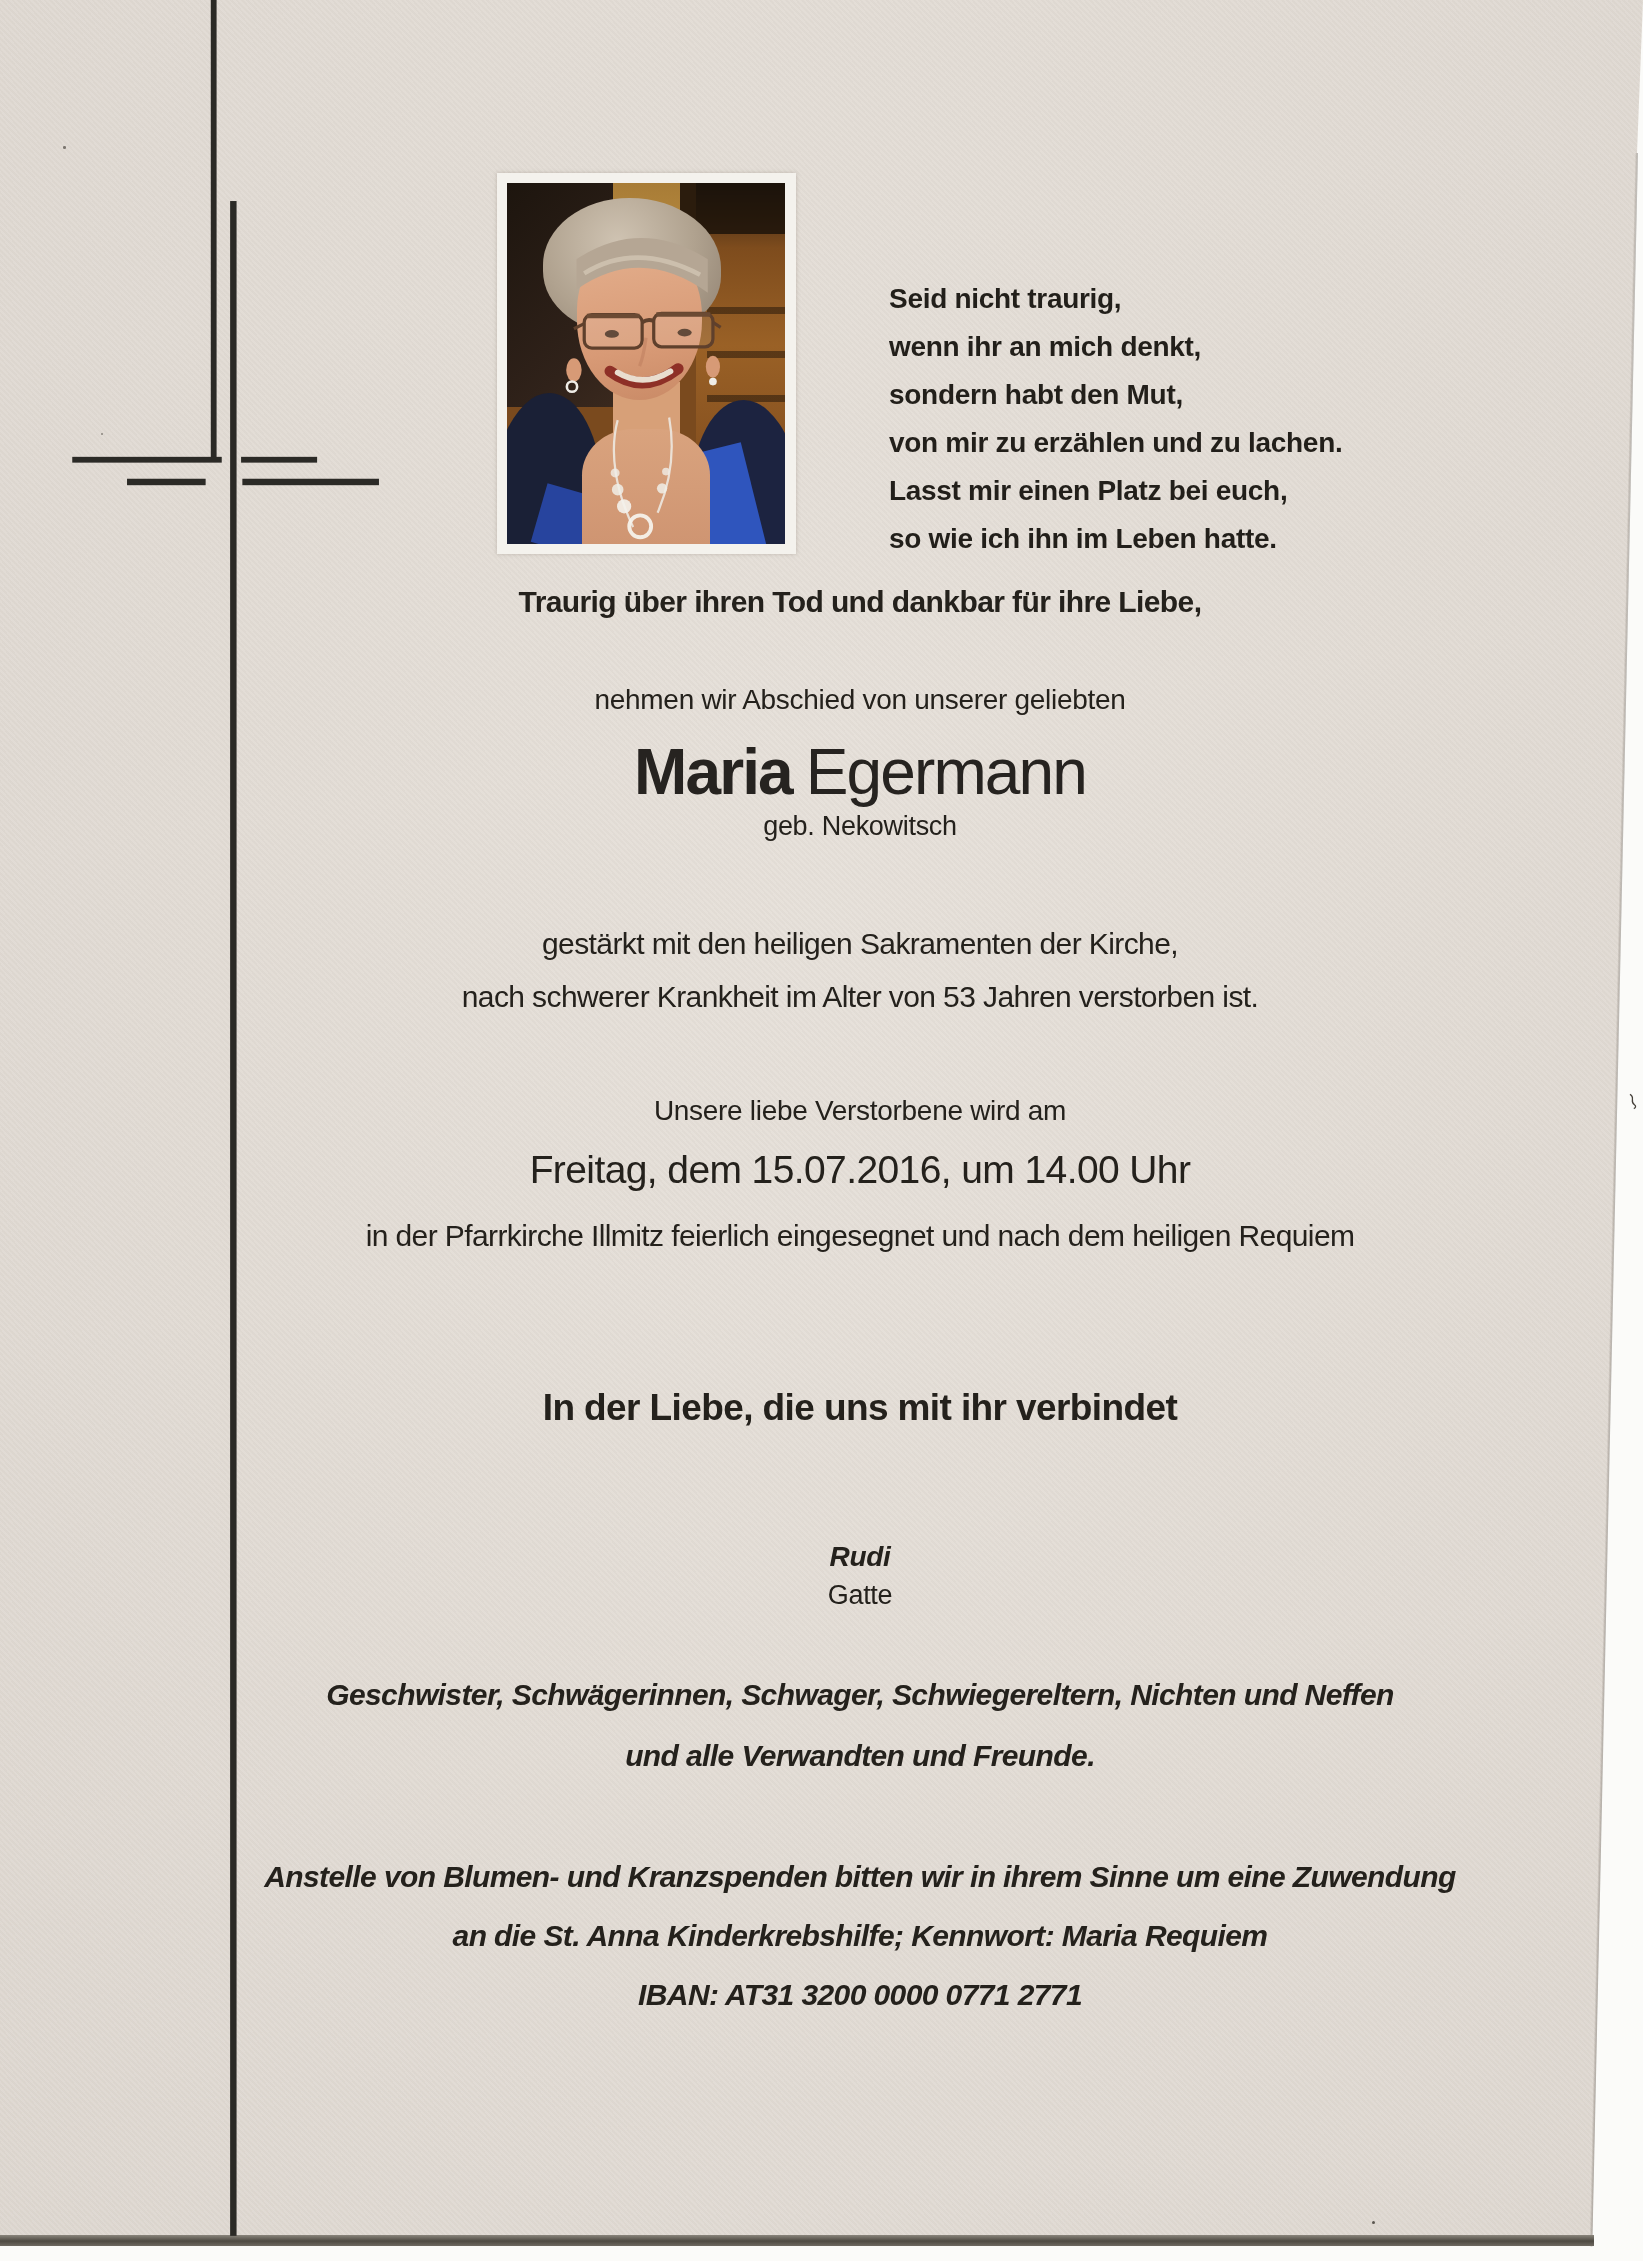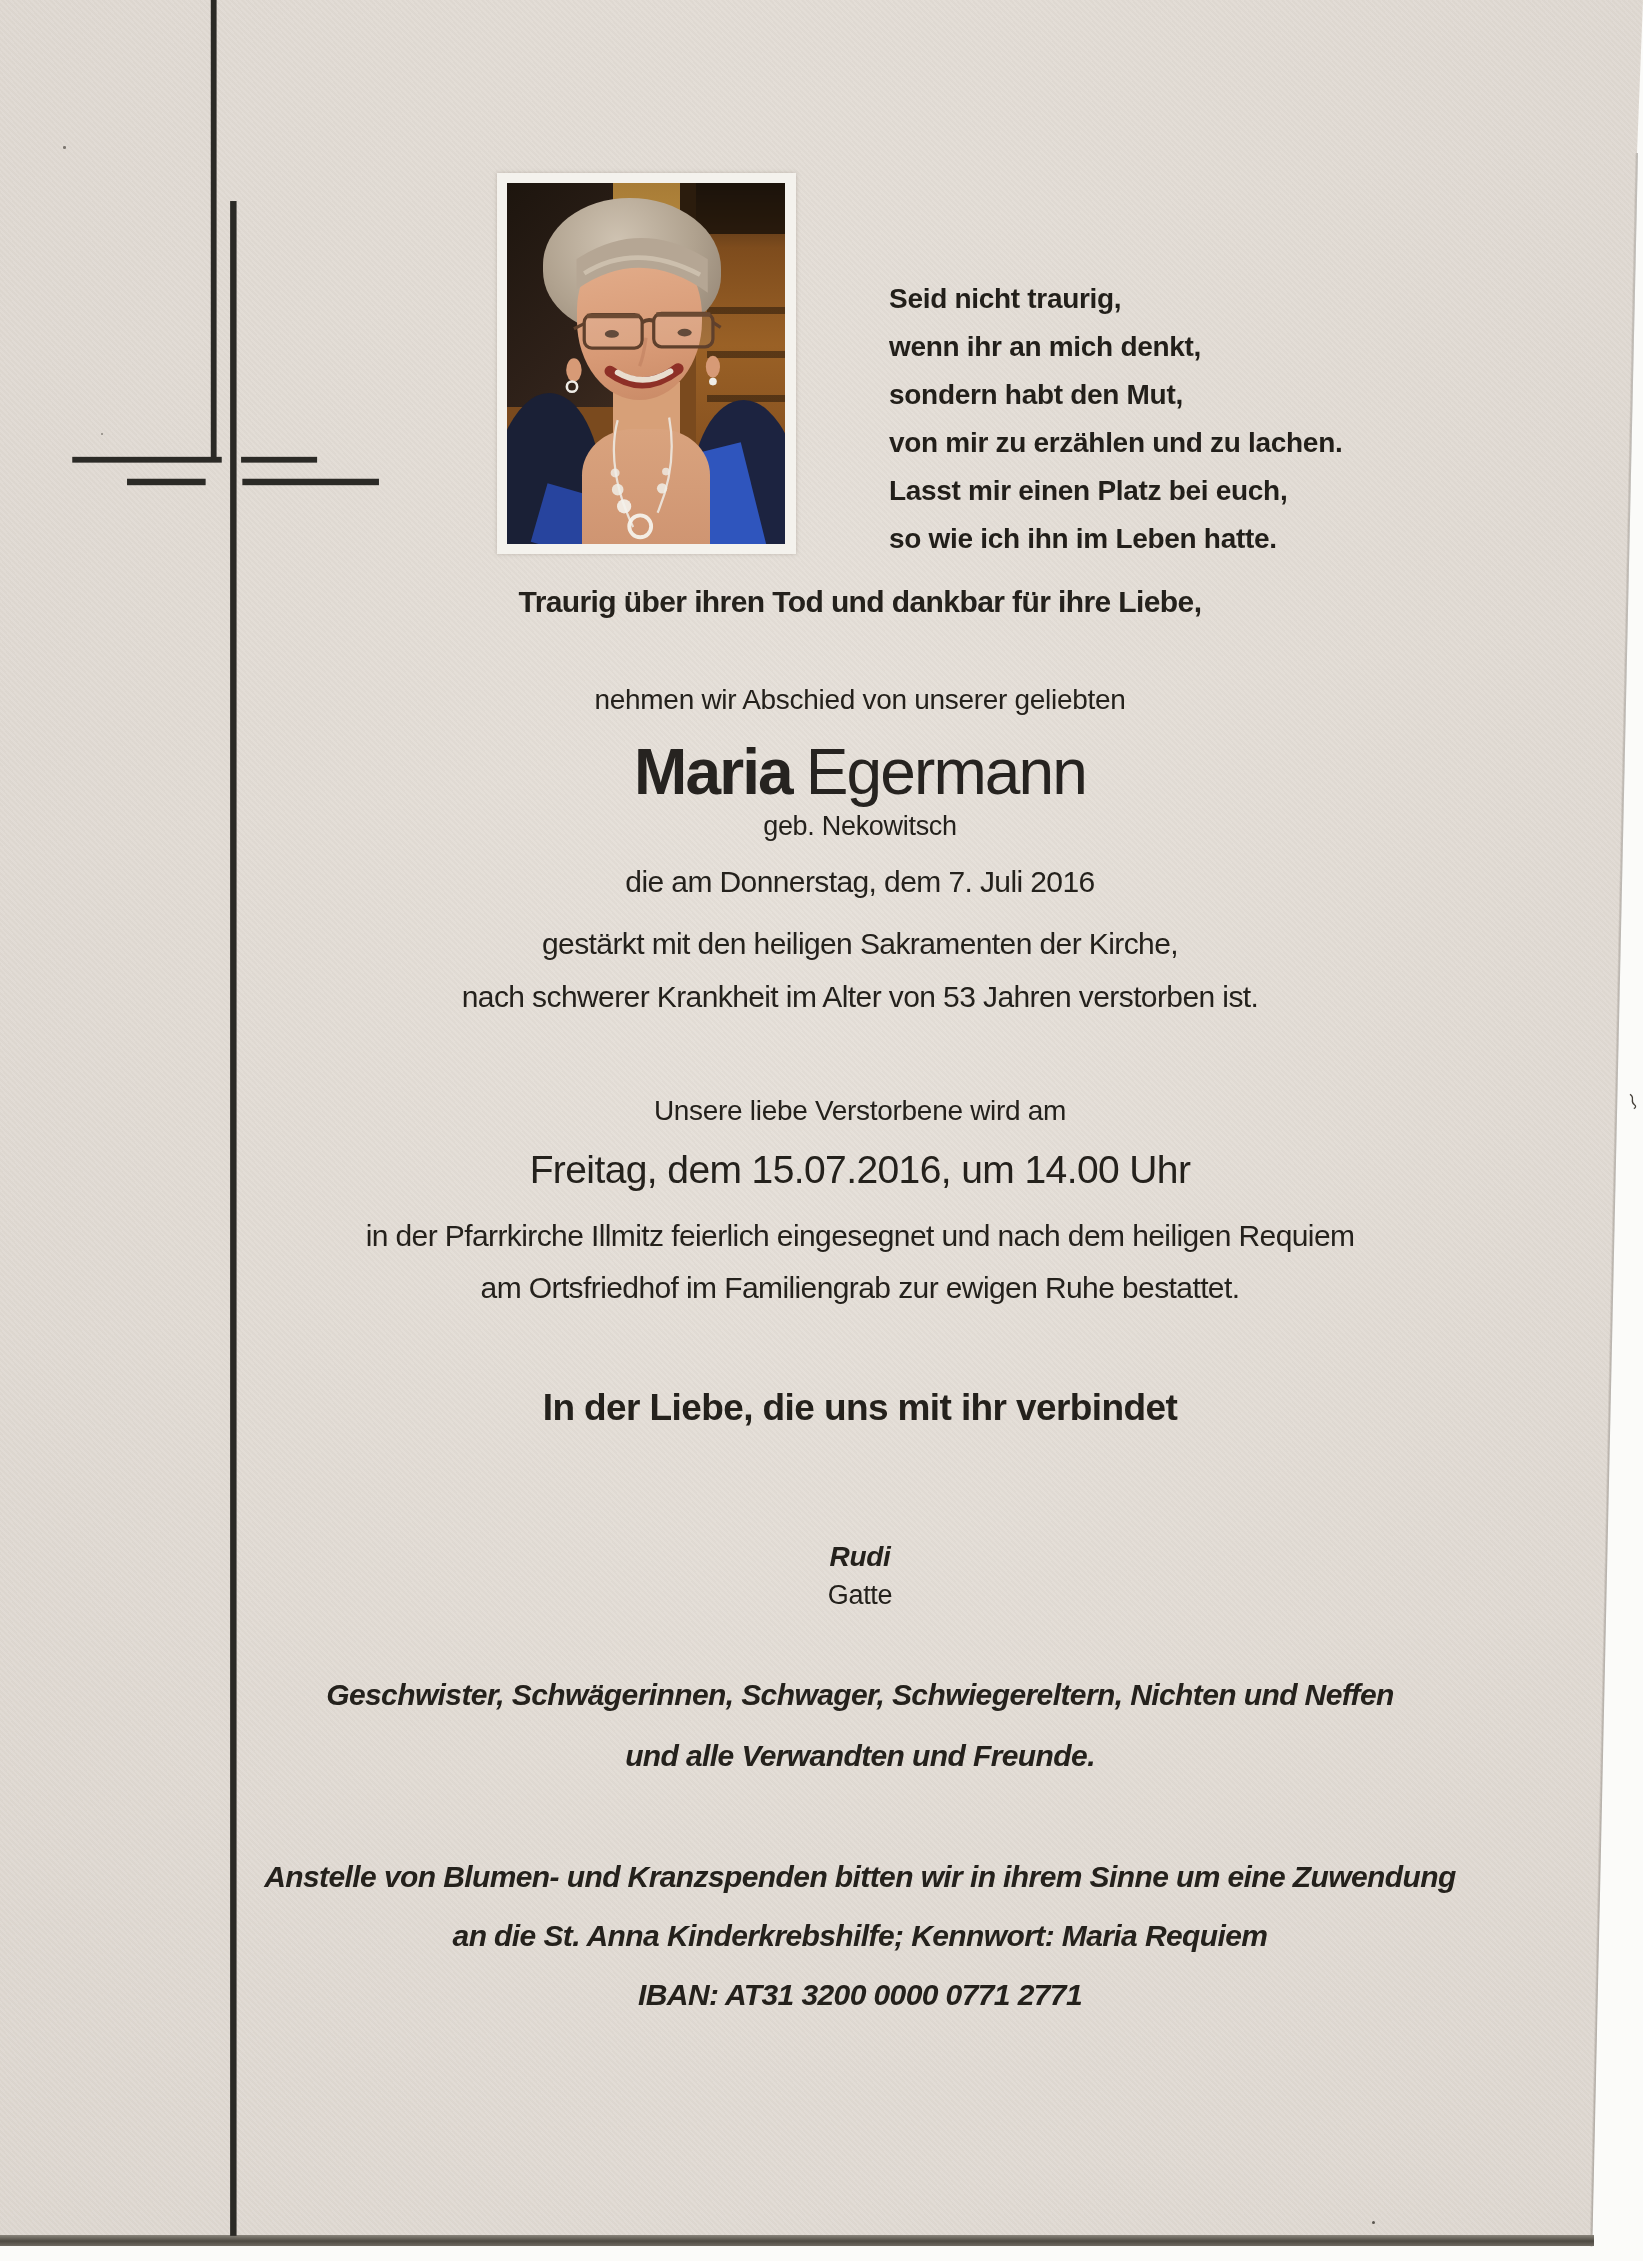--- a/index.html
+++ b/index.html
@@ -144,28 +144,26 @@
   </div>
 
   <div class="txt s46 bold" style="top:585px">Traurig über ihren Tod und dankbar für ihre Liebe,</div>
   <div class="txt s44" style="top:684px">nehmen wir Abschied von unserer geliebten</div>
 
   <div class="txt s42" style="top:811px">geb. Nekowitsch</div>
   <div class="txt name-line" style="top:735px">
     <span class="name-first">Maria</span><span class="name-last">Egermann</span>
   </div>
 
-  <div class="txt s46" style="top:865px">die am Donnerstag, dem 7. Juli 2016</div>
   <div class="txt s46" style="top:927px">gestärkt mit den heiligen Sakramenten der Kirche,</div>
   <div class="txt s46" style="top:980px">nach schwerer Krankheit im Alter von 53 Jahren verstorben ist.</div>
 
   <div class="txt s44" style="top:1095px">Unsere liebe Verstorbene wird am</div>
   <div class="txt s60" style="top:1148px">Freitag, dem 15.07.2016, um 14.00 Uhr</div>
   <div class="txt s46" style="top:1219px">in der Pfarrkirche Illmitz feierlich eingesegnet und nach dem heiligen Requiem</div>
-  <div class="txt s46" style="top:1271px">am Ortsfriedhof im Familiengrab zur ewigen Ruhe bestattet.</div>
 
   <div class="txt closing" style="top:1387px">In der Liebe, die uns mit ihr verbindet</div>
 
   <div class="txt s44 bi" style="top:1541px">Rudi</div>
   <div class="txt s42" style="top:1580px">Gatte</div>
 
   <div class="txt s46 bi" style="top:1678px">Geschwister, Schwägerinnen, Schwager, Schwiegereltern, Nichten und Neffen</div>
   <div class="txt s46 bi" style="top:1739px">und alle Verwandten und Freunde.</div>
 
   <div class="txt s46 bi" style="top:1860px">Anstelle von Blumen- und Kranzspenden bitten wir in ihrem Sinne um eine Zuwendung</div>

